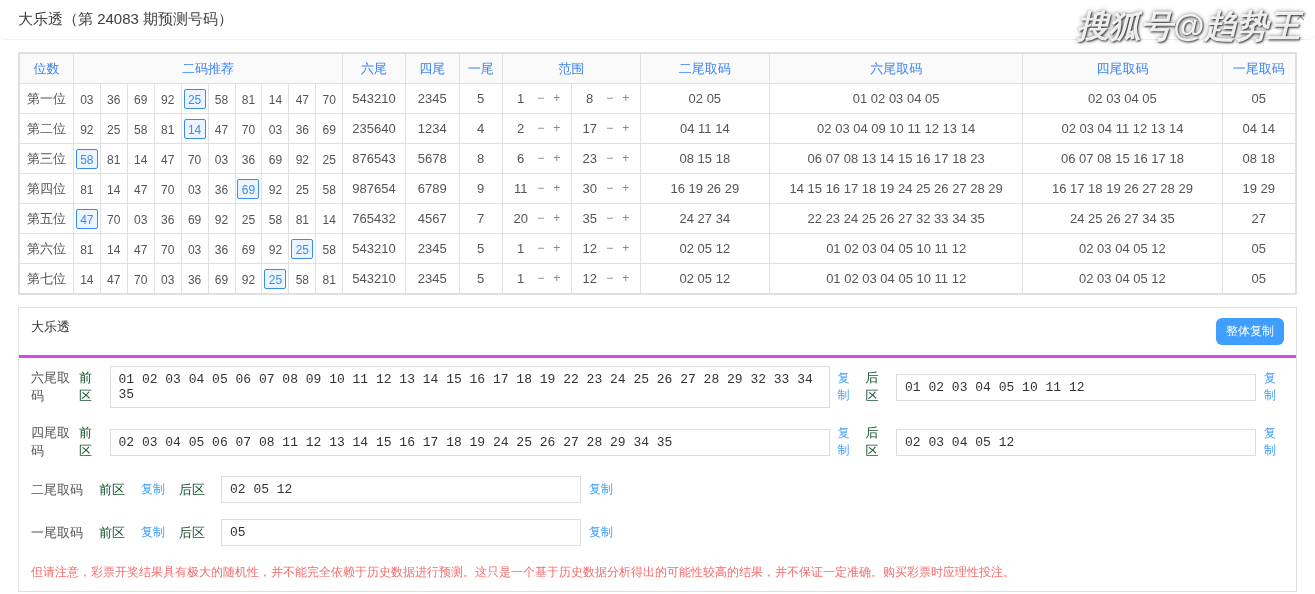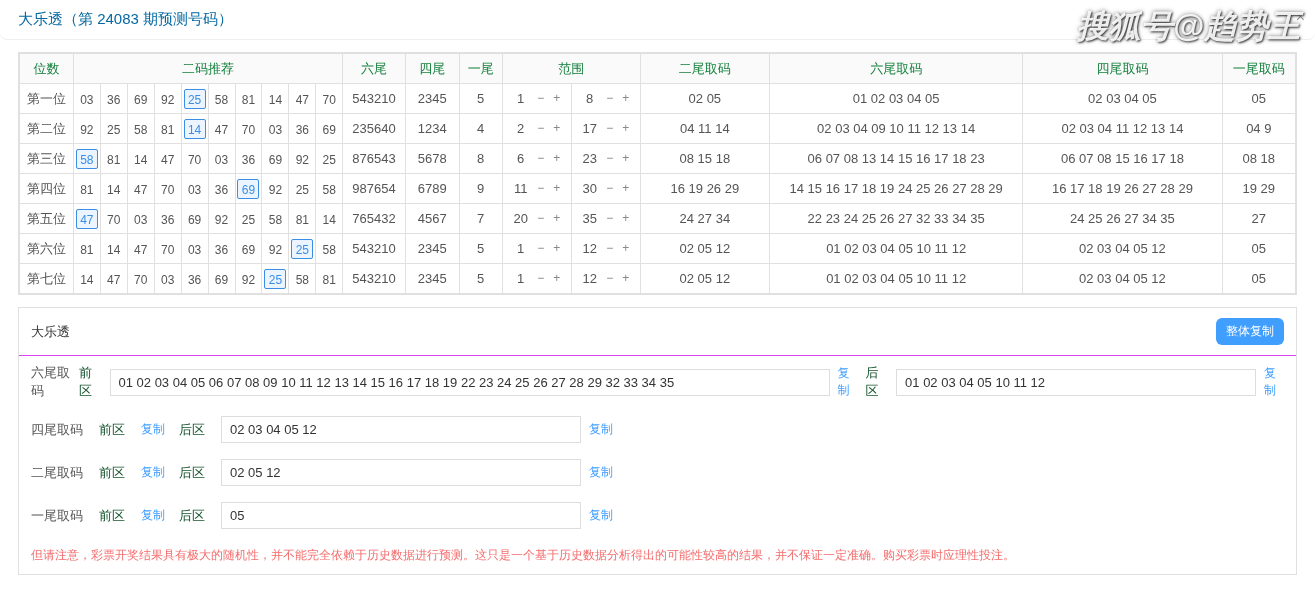--- a/index.html
+++ b/index.html
@@ -1,37 +1,37 @@
 <!DOCTYPE html>
 <html><head>
 <meta charset="utf-8">
 <style>
   * { box-sizing: border-box; margin: 0; padding: 0; }
   body { font-family: "Microsoft YaHei", Arial, sans-serif; background: #fff; color: #333; font-size: 13px; width:1315px; }
   .watermark { position: absolute; top: 5px; right: 15px; font-size: 32px; font-weight: bold; color: rgba(255,255,255,0.9); text-shadow: 0 0 4px rgba(0,0,0,0.5), 1px 1px 2px rgba(0,0,0,0.7); z-index:50; font-style: italic;}
-  .header { padding: 10px 18px; font-size: 15px; color: #0369a1; border-bottom:1px solid #eee;border-radius:7px;}
+  .header { padding: 10px 18px; font-size: 15px; color: #404040; border-bottom:1px solid #eee;border-radius:7px;}
   .close-x { position:absolute; top:8px; right:10px; font-size:16px; color:#999; cursor:pointer;}
   .panel { margin: 12px 18px; border:1px solid #e0e0e0; }
   .tbl { border-collapse: collapse; width:100%; table-layout: fixed;}
   .tbl th, .tbl td { border:1px solid #e0e0e0; text-align:center; height:30px; vertical-align:middle; font-weight:normal; color:#555;}
-  .tbl th { background:#fafafa; color:#15803d;}
+  .tbl th { background:#fafafa; color:#3b82f6;}
   .num-cell { width:25px; font-size:12px; padding:0;}
   .num-box { display:inline-block; width:22px; height:20px; line-height:20px; border:1px solid transparent; border-radius:2px;}
   .hl { border:1px solid #3a8ee6; color:#3a8ee6; background:#ecf5ff;}
   .spin { display:inline-flex; align-items:center; gap:2px; justify-content:center;}
   .spin .val { display:inline-block; width:22px; text-align:center;}
   .spin .btn { display:inline-block; width:14px; height:14px; line-height:12px; font-size:12px; color:#888; cursor:pointer; user-select:none;}
   
   .section2 { margin:12px 18px; border:1px solid #e0e0e0; padding:0;}
-  .sec2-head { display:flex; justify-content:space-between; align-items:center; padding:10px 12px; border-bottom:1px solid #d946ef;}
+  .sec2-head { display:flex; justify-content:space-between; padding:10px 12px; border-bottom:3px solid #d946ef;}
   .btn-blue { background:#409eff; color:#fff; border:none; padding:5px 10px; border-radius:6px; font-size:12px; cursor:pointer;}
   .row-line { display:flex; align-items:center; padding:8px 12px; gap:8px;}
   .lbl { width:60px; color:#555;}
   .sublbl { width:34px; color:#14532d;}
-  .val-box { border:1px solid #ddd; padding:5px 8px; flex:1; font-size:13px; color:#333; background:#fff;}
+  .val-box { border:1px solid #ddd; padding:5px 8px; flex:1; font-size:13px; color:#333; background:#fff;font-family:Liberation Mono, monospace;}
   .copy-link { color:#409eff; font-size:12px; cursor:pointer; width:30px;}
   .front-box { width:720px; flex:none;}
   .back-box { width:360px; flex:none;}
   .warn { color:#f56c6c; font-size:12px; padding:10px 12px;}
 </style>
 </head>
 <body>
 
 <div class="watermark">搜狐号@趋势王</div>
 <span class="close-x">×</span>
@@ -127,21 +127,21 @@
               <span class="btn">+</span>
             </span></td>
           <td><span class="spin">
               <span class="val">17</span>
               <span class="btn">−</span>
               <span class="btn">+</span>
             </span></td>
           <td>04 11 14</td>
           <td>02 03 04 09 10 11 12 13 14</td>
           <td>02 03 04 11 12 13 14</td>
-          <td>04 9</td>
+          <td>04 14</td>
         </tr>
         <tr>
           <td>第三位</td>
           <td class="num-cell"><span class="num-box hl">58</span></td>
           <td class="num-cell"><span class="num-box">81</span></td>
           <td class="num-cell"><span class="num-box">14</span></td>
           <td class="num-cell"><span class="num-box">47</span></td>
           <td class="num-cell"><span class="num-box">70</span></td>
           <td class="num-cell"><span class="num-box">03</span></td>
           <td class="num-cell"><span class="num-box">36</span></td>
@@ -301,20 +301,21 @@
         <span class="sublbl">前区</span>
         <div class="val-box front-box">01 02 03 04 05 06 07 08 09 10 11 12 13 14 15 16 17 18 19 22 23 24 25 26 27 28 29 32 33 34 35</div>
         <span class="copy-link">复制</span>
         <span class="sublbl">后区</span>
         <div class="val-box back-box">01 02 03 04 05 10 11 12</div>
         <span class="copy-link">复制</span>
       </div>
       <div class="row-line">
         <span class="lbl">四尾取码</span>
         <span class="sublbl">前区</span>
+        <div class="val-box front-box">02 03 04 05 06 07 08 11 12 13 14 15 16 17 18 19 24 25 26 27 28 29 34 35</div>
         <span class="copy-link">复制</span>
         <span class="sublbl">后区</span>
         <div class="val-box back-box">02 03 04 05 12</div>
         <span class="copy-link">复制</span>
       </div>
       <div class="row-line">
         <span class="lbl">二尾取码</span>
         <span class="sublbl">前区</span>
         <span class="copy-link">复制</span>
         <span class="sublbl">后区</span>

